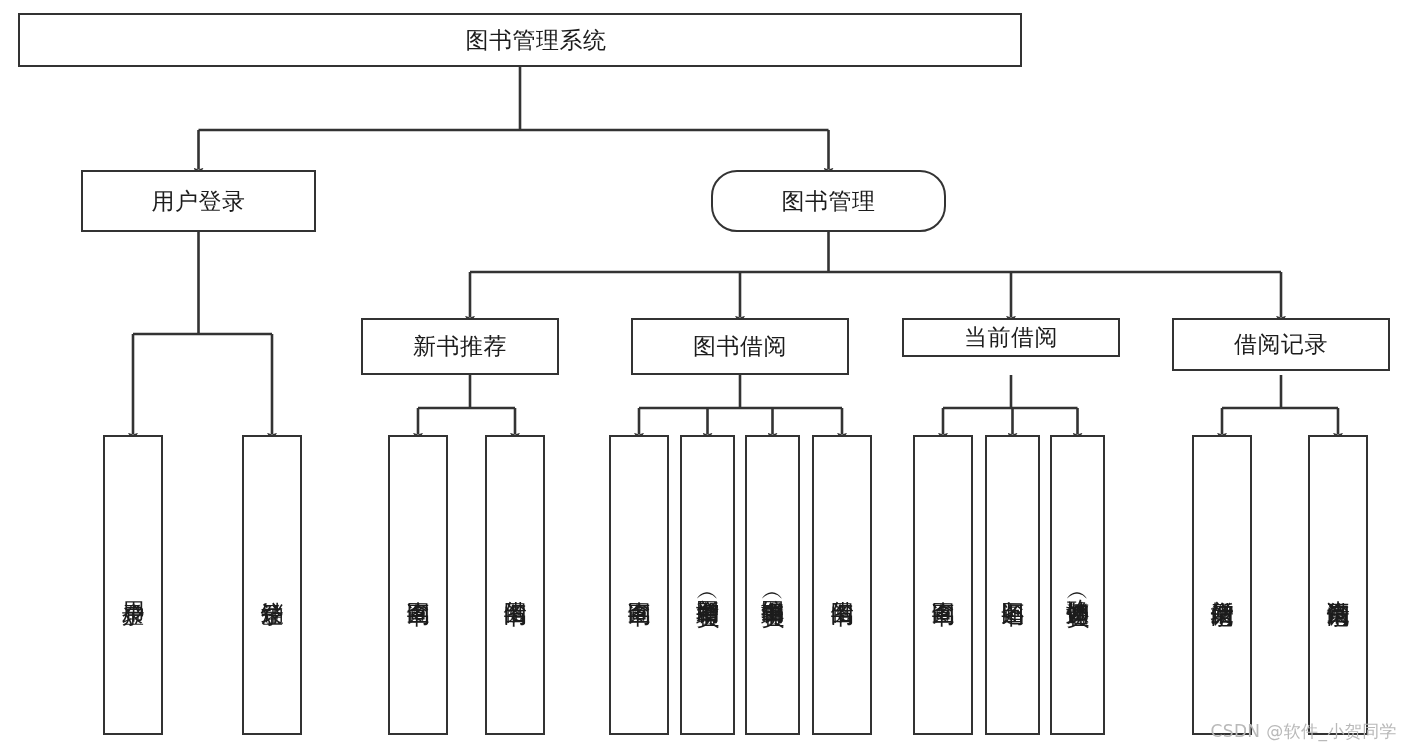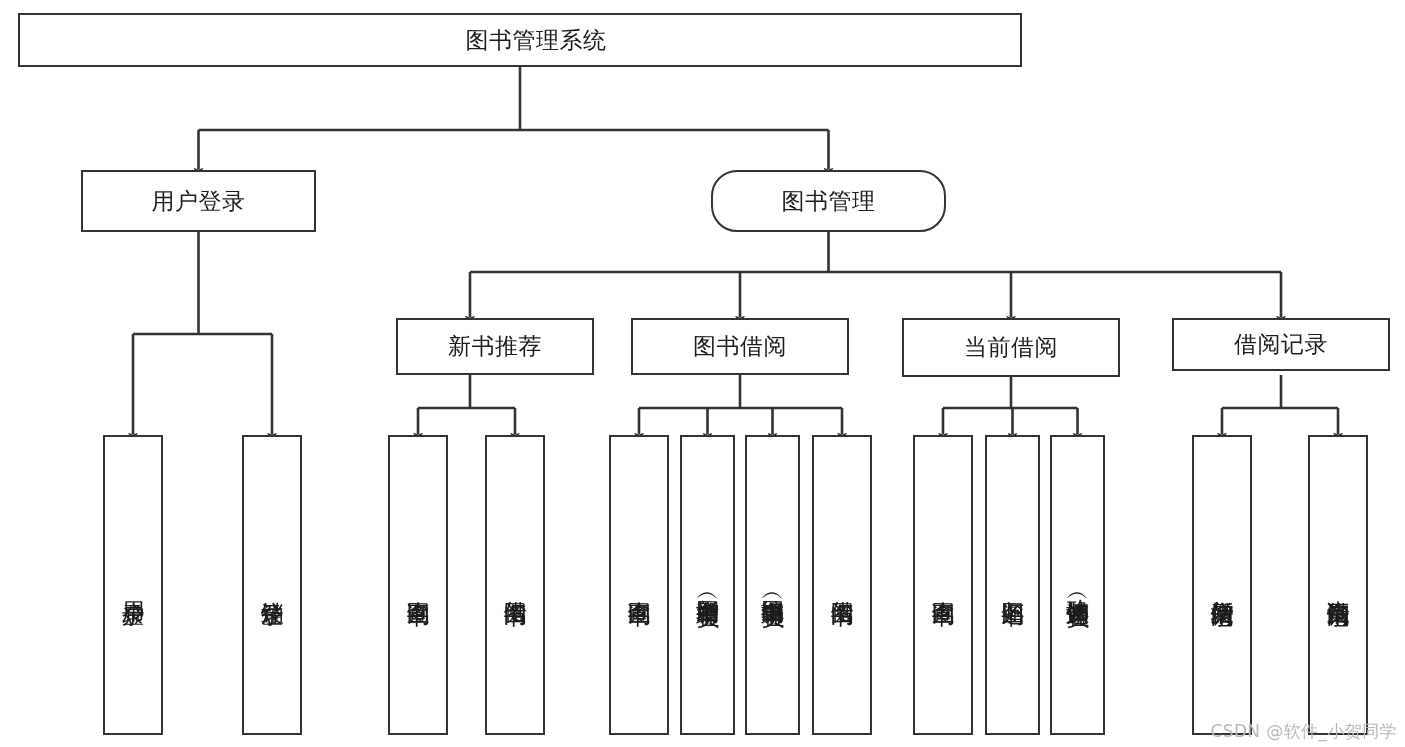--- a/index.html
+++ b/index.html
@@ -121,27 +121,27 @@
   <div id="node-layer">
       <div class="node" style="left: 18px; top: 13px; width: 1004px; height: 54px; padding-left: 32px;">
         <span class="label">图书管理系统</span>
       </div>
       <div class="node" style="left: 81px; top: 170px; width: 235px; height: 62px;">
         <span class="label">用户登录</span>
       </div>
       <div class="node" style="left: 711px; top: 170px; width: 235px; height: 62px; border-radius: 26px;">
         <span class="label">图书管理</span>
       </div>
-      <div class="node" style="left: 361px; top: 318px; width: 198px; height: 57px; margin-left: 35px;">
+      <div class="node" style="left: 361px; top: 318px; width: 198px; height: 57px;">
         <span class="label">新书推荐</span>
       </div>
       <div class="node" style="left: 631px; top: 318px; width: 218px; height: 57px;">
         <span class="label">图书借阅</span>
       </div>
-      <div class="node" style="left: 902px; top: 318px; width: 218px; height: 59px;">
+      <div class="node" style="left: 902px; top: 318px; width: 218px; height: 39px;">
         <span class="label">当前借阅</span>
       </div>
       <div class="node" style="left: 1172px; top: 318px; width: 218px; height: 53px;">
         <span class="label">借阅记录</span>
       </div>
       <div class="node vertical" style="left: 103px; top: 435px; width: 60px; height: 300px;">
         <span class="label">用户登录</span>
       </div>
       <div class="node vertical" style="left: 242px; top: 435px; width: 60px; height: 300px;">
         <span class="label">注销登录</span>

